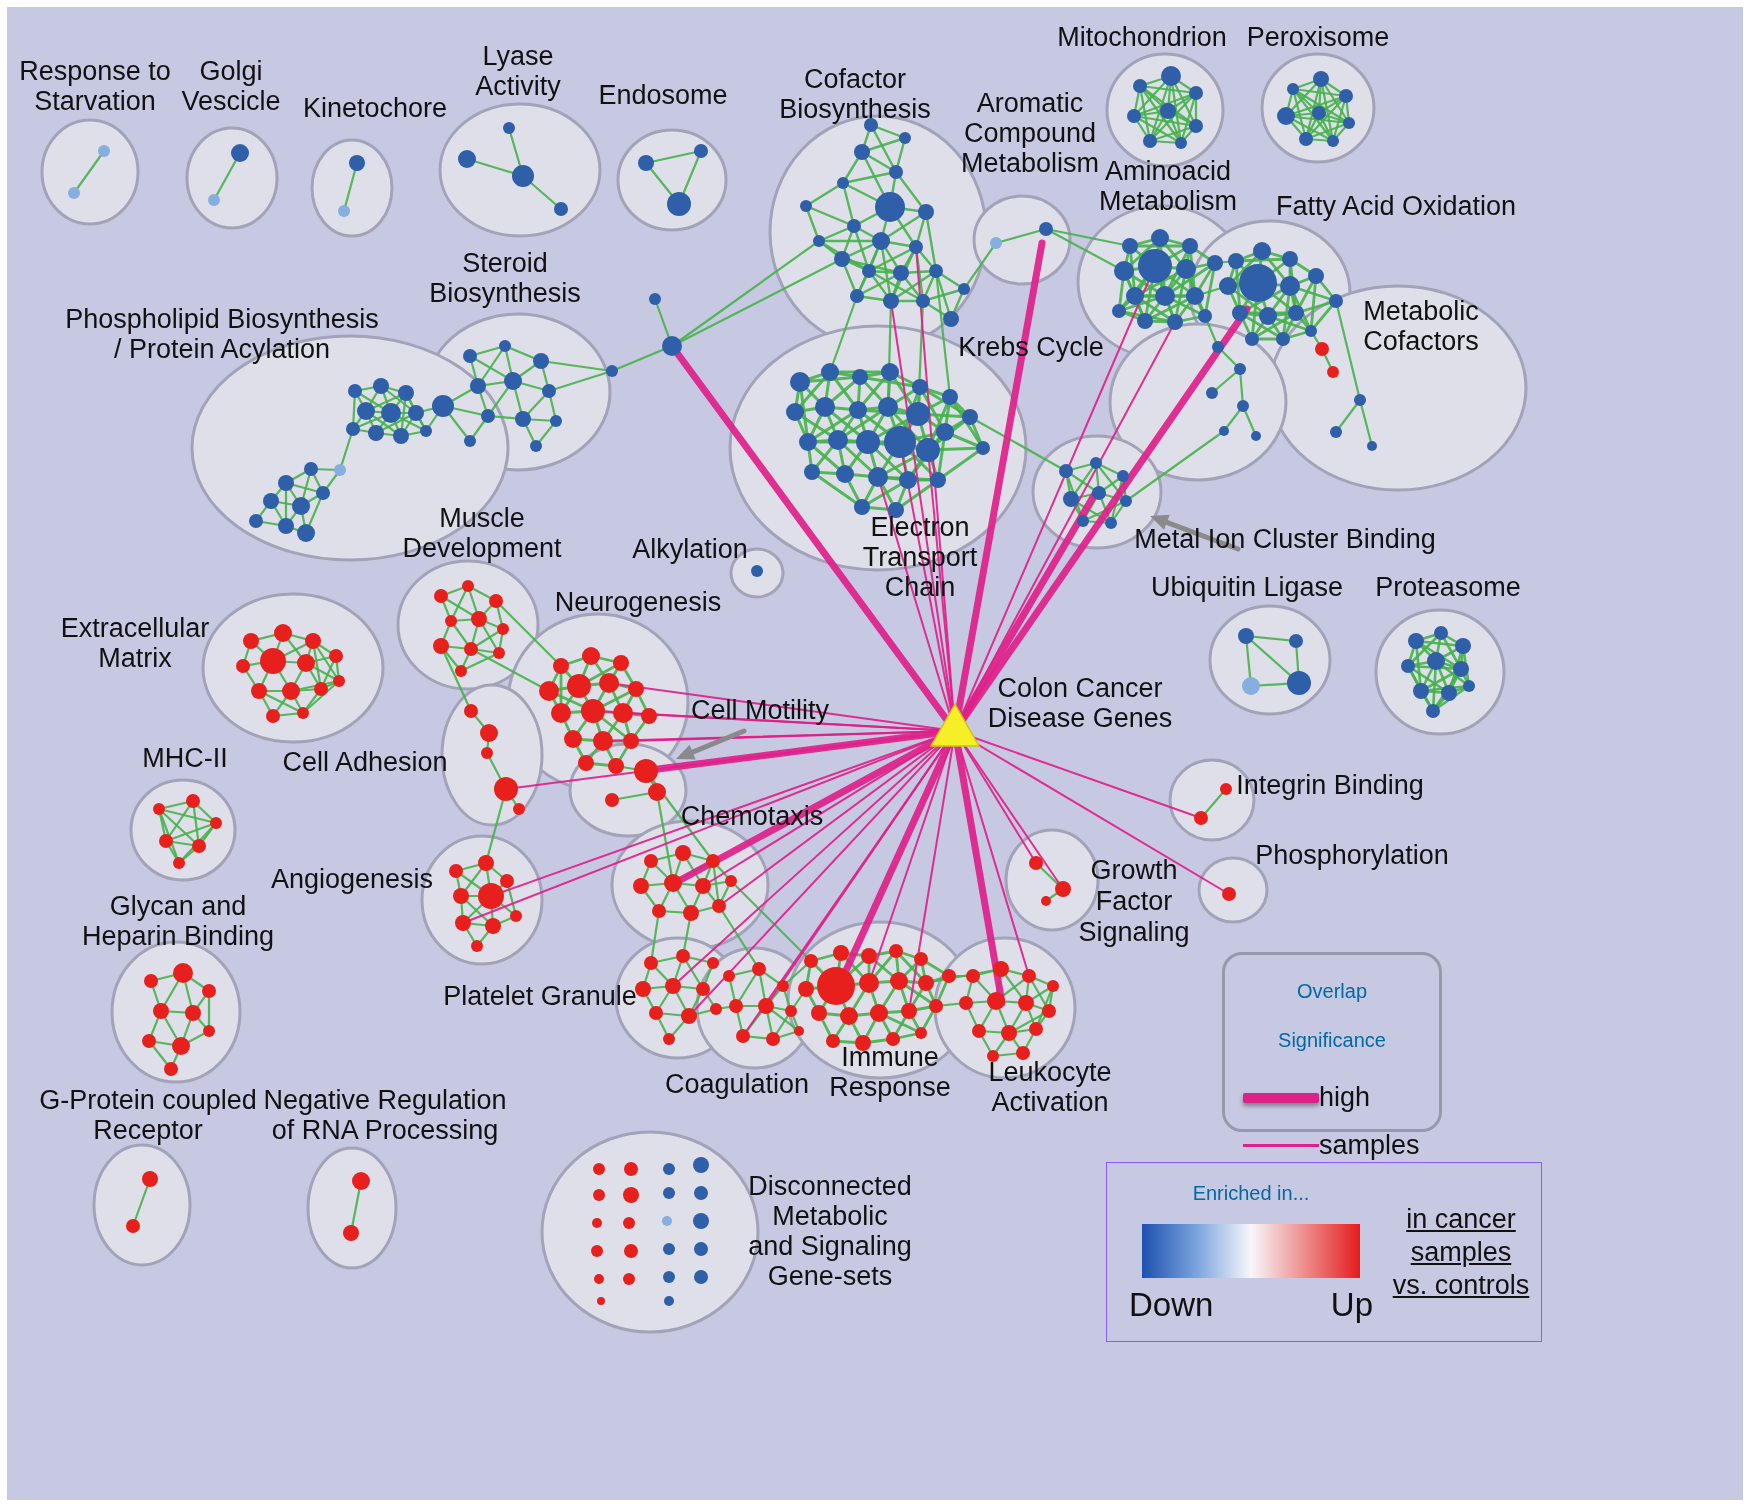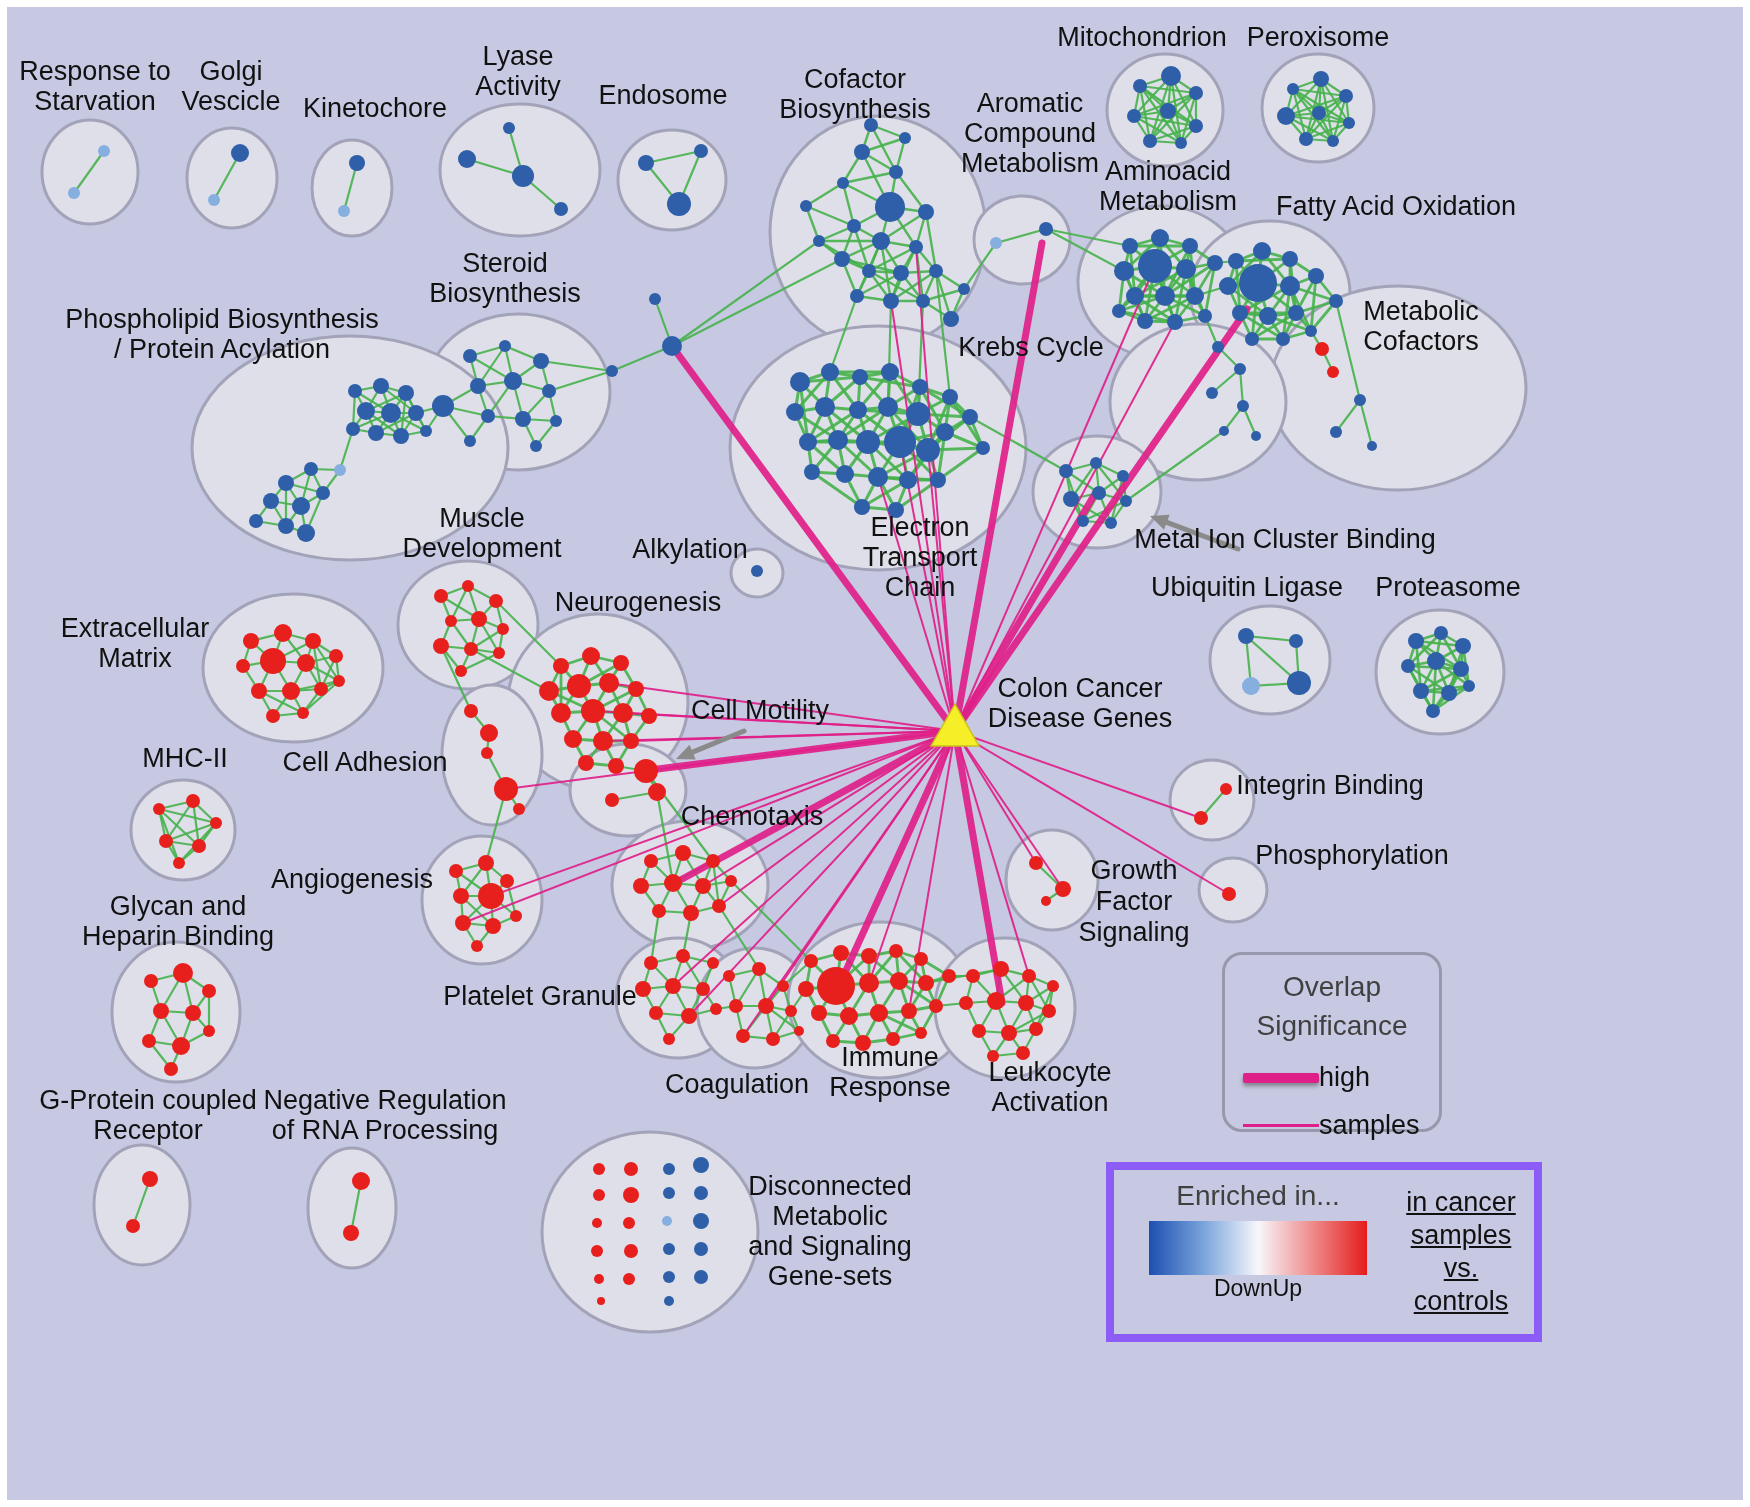--- a/index.html
+++ b/index.html
@@ -1,27 +1,27 @@
 <!DOCTYPE html>
 <html><head>
 <meta charset="utf-8">
 <style>
   html,body{margin:0;padding:0;background:#ffffff;font-family:"Liberation Sans",sans-serif;}
   .stage{position:relative;width:1750px;height:1507px;background:#ffffff;overflow:hidden;}
   #network-svg{position:absolute;left:0;top:0;}
   .panel{position:absolute;background:#c7c9e2;box-sizing:border-box;color:#111;}
   .overlap-panel{left:1222px;top:952px;width:220px;height:180px;border:3px solid #9798ab;border-radius:20px;padding-top:12px;}
-  .panel-title{font-size:28px;text-align:center;line-height:39px;white-space:pre-line;color:#404040;}
+  .panel-title{font-size:20px;text-align:center;line-height:49px;white-space:pre-line;color:#0369a1;}
   .legend-row{display:flex;align-items:center;margin:17px 0 0 18px;font-size:27px;}
   .line-high{display:inline-block;width:76px;height:10px;background:#df2089;border-radius:2px;box-shadow:0 3px 4px rgba(70,70,70,.55);}
   .line-moderate{display:inline-block;width:76px;height:3px;background:#df2089;}
-  .enriched-panel{left:1106px;top:1162px;width:436px;height:180px;border:8px solid #8b5cf6;display:flex;padding:6px 10px;gap:6px;}
+  .enriched-panel{left:1106px;top:1162px;width:436px;height:180px;border:1px solid #8b5cf6;display:flex;padding:6px 10px;gap:6px;}
   .gradient-col{width:268px;display:flex;flex-direction:column;align-items:center;}
   .gradient-bar{width:218px;height:54px;margin-top:6px;}
-  .gradient-ends{width:244px;display:flex;justify-content:center;font-size:23px;}
+  .gradient-ends{width:244px;display:flex;justify-content:space-between;font-size:33px;margin-top:8px;}
   .enriched-note{flex:1;display:flex;align-items:center;justify-content:center;text-align:center;font-size:27px;line-height:33px;white-space:pre-line;text-decoration:underline;}
 </style>
 </head>
 <body>
 
 <div class="stage">
   <svg id="network-svg" width="1750" height="1507">
       <rect x="7" y="7" width="1736" height="1493" fill="#c7c9e2"></rect>
       <g>
         <ellipse cx="90" cy="172" rx="48" ry="52" fill="#dfdfe9" stroke="#a2a3b8" stroke-width="3"></ellipse>

